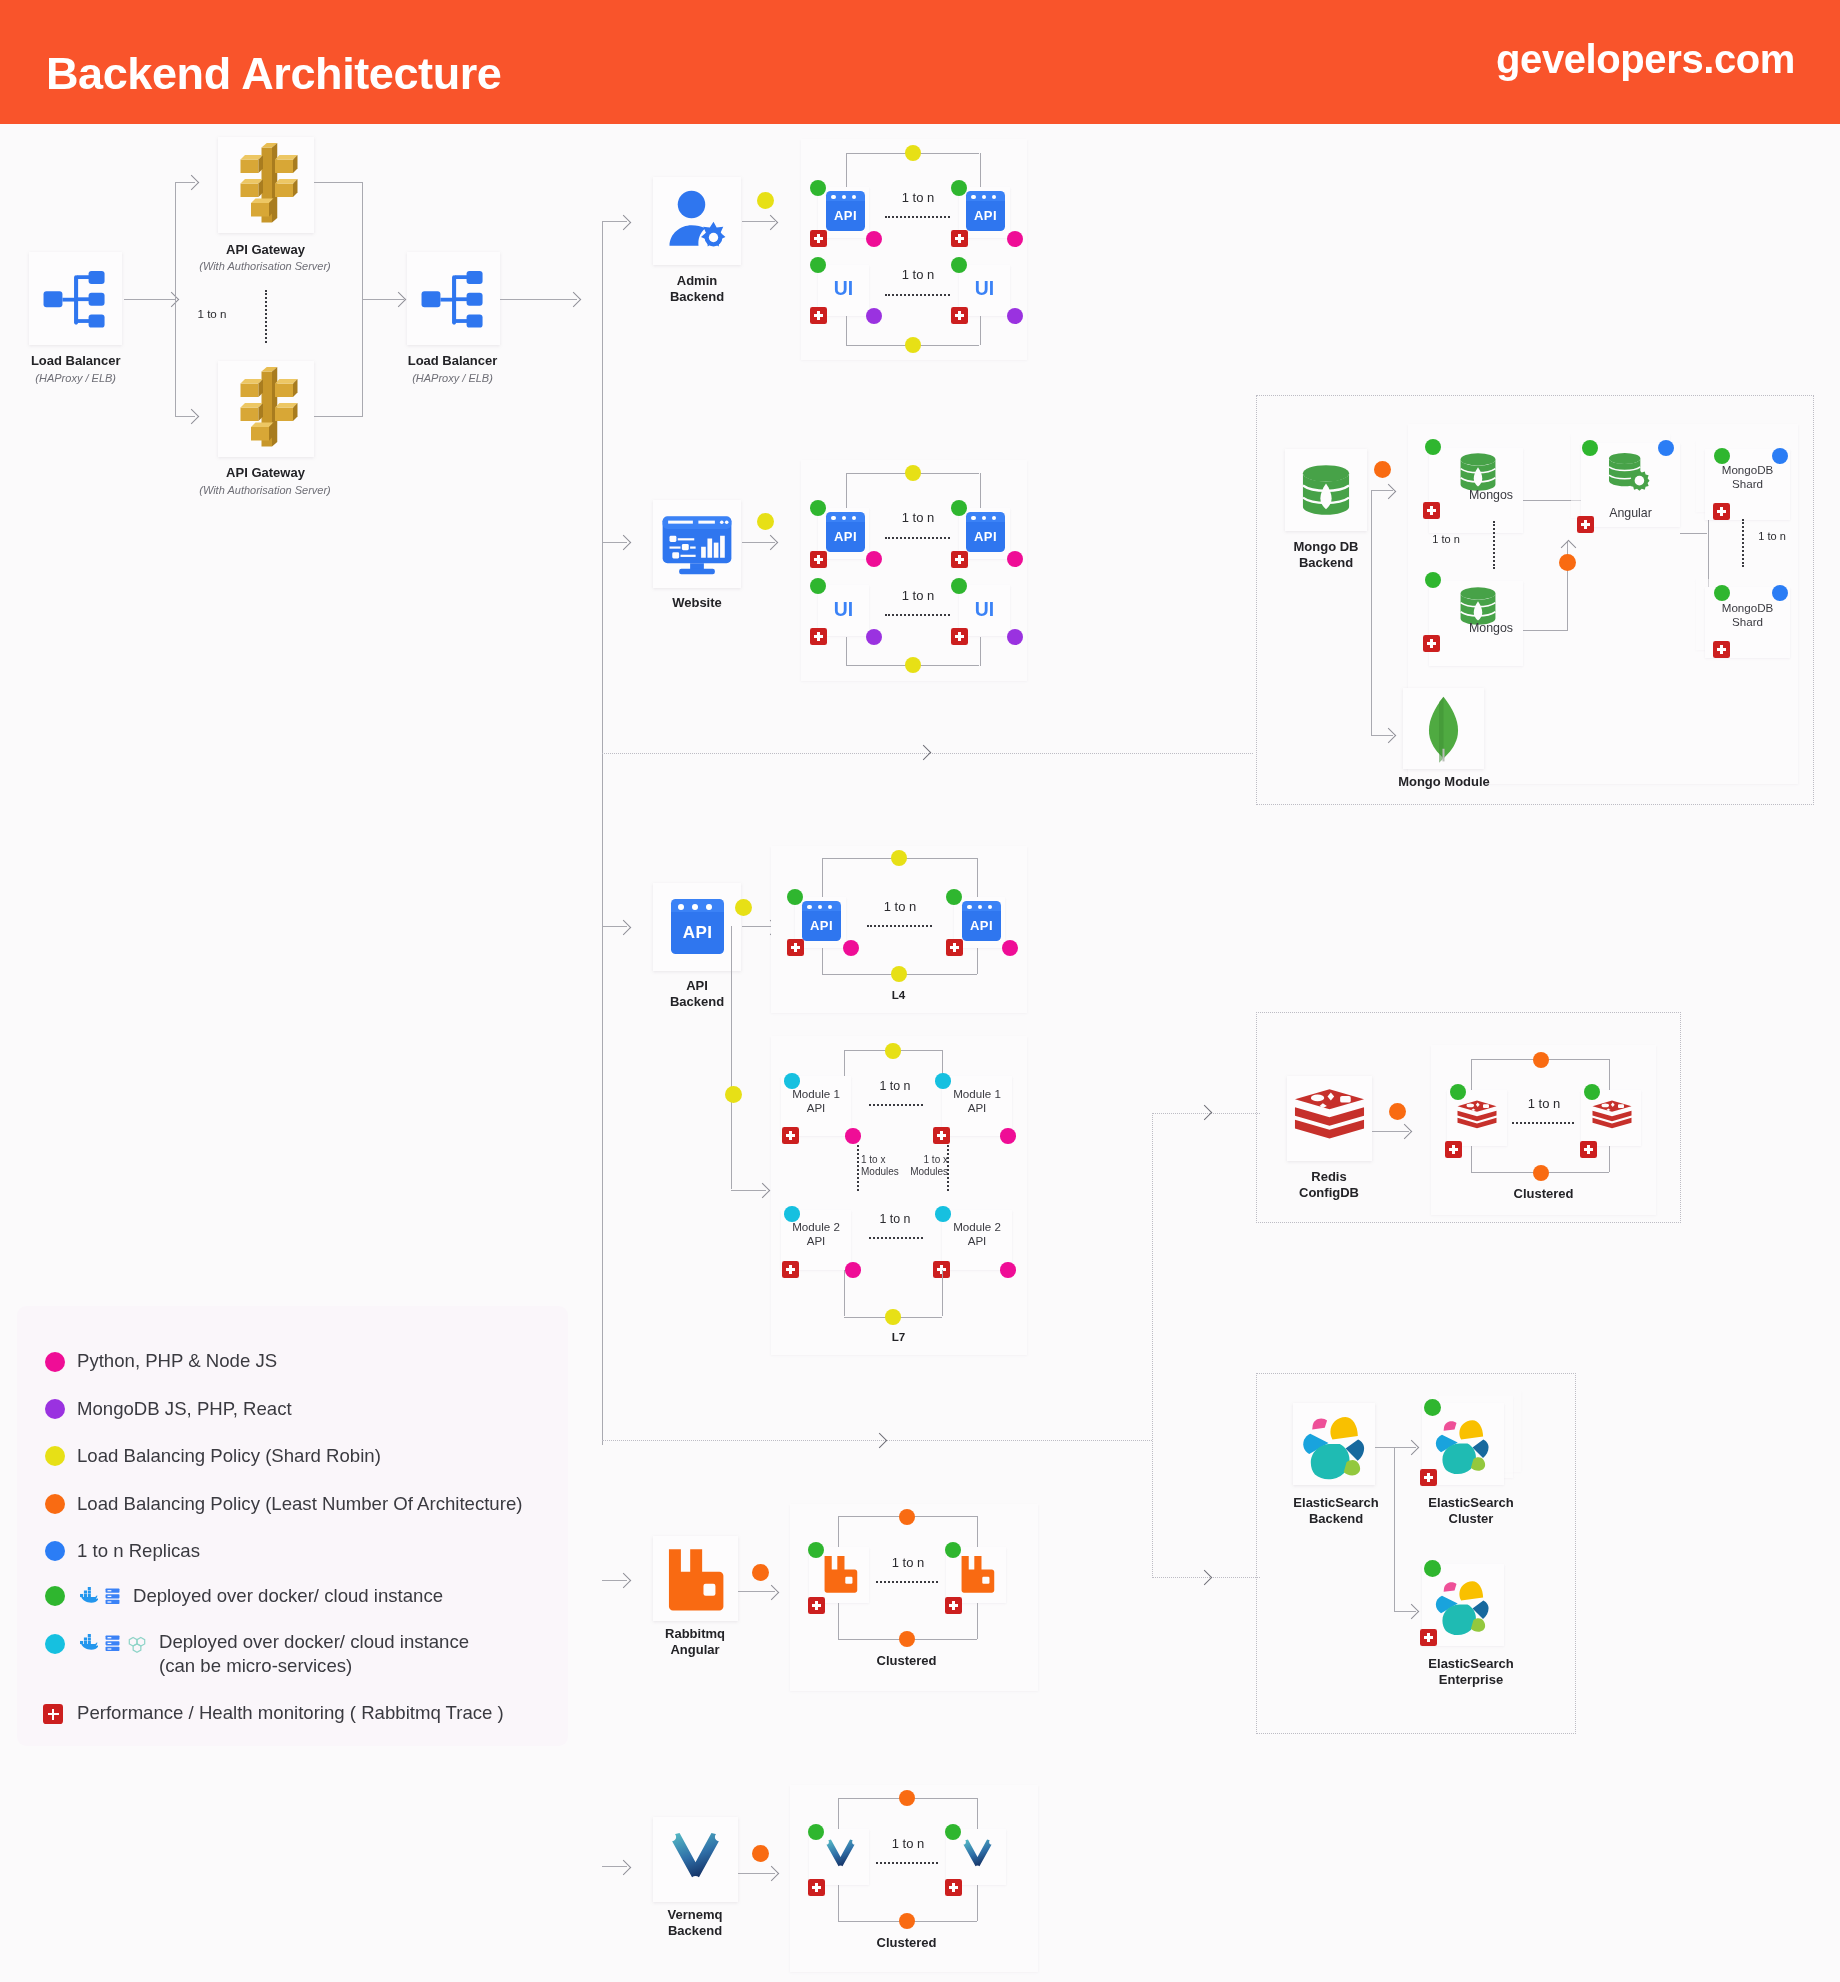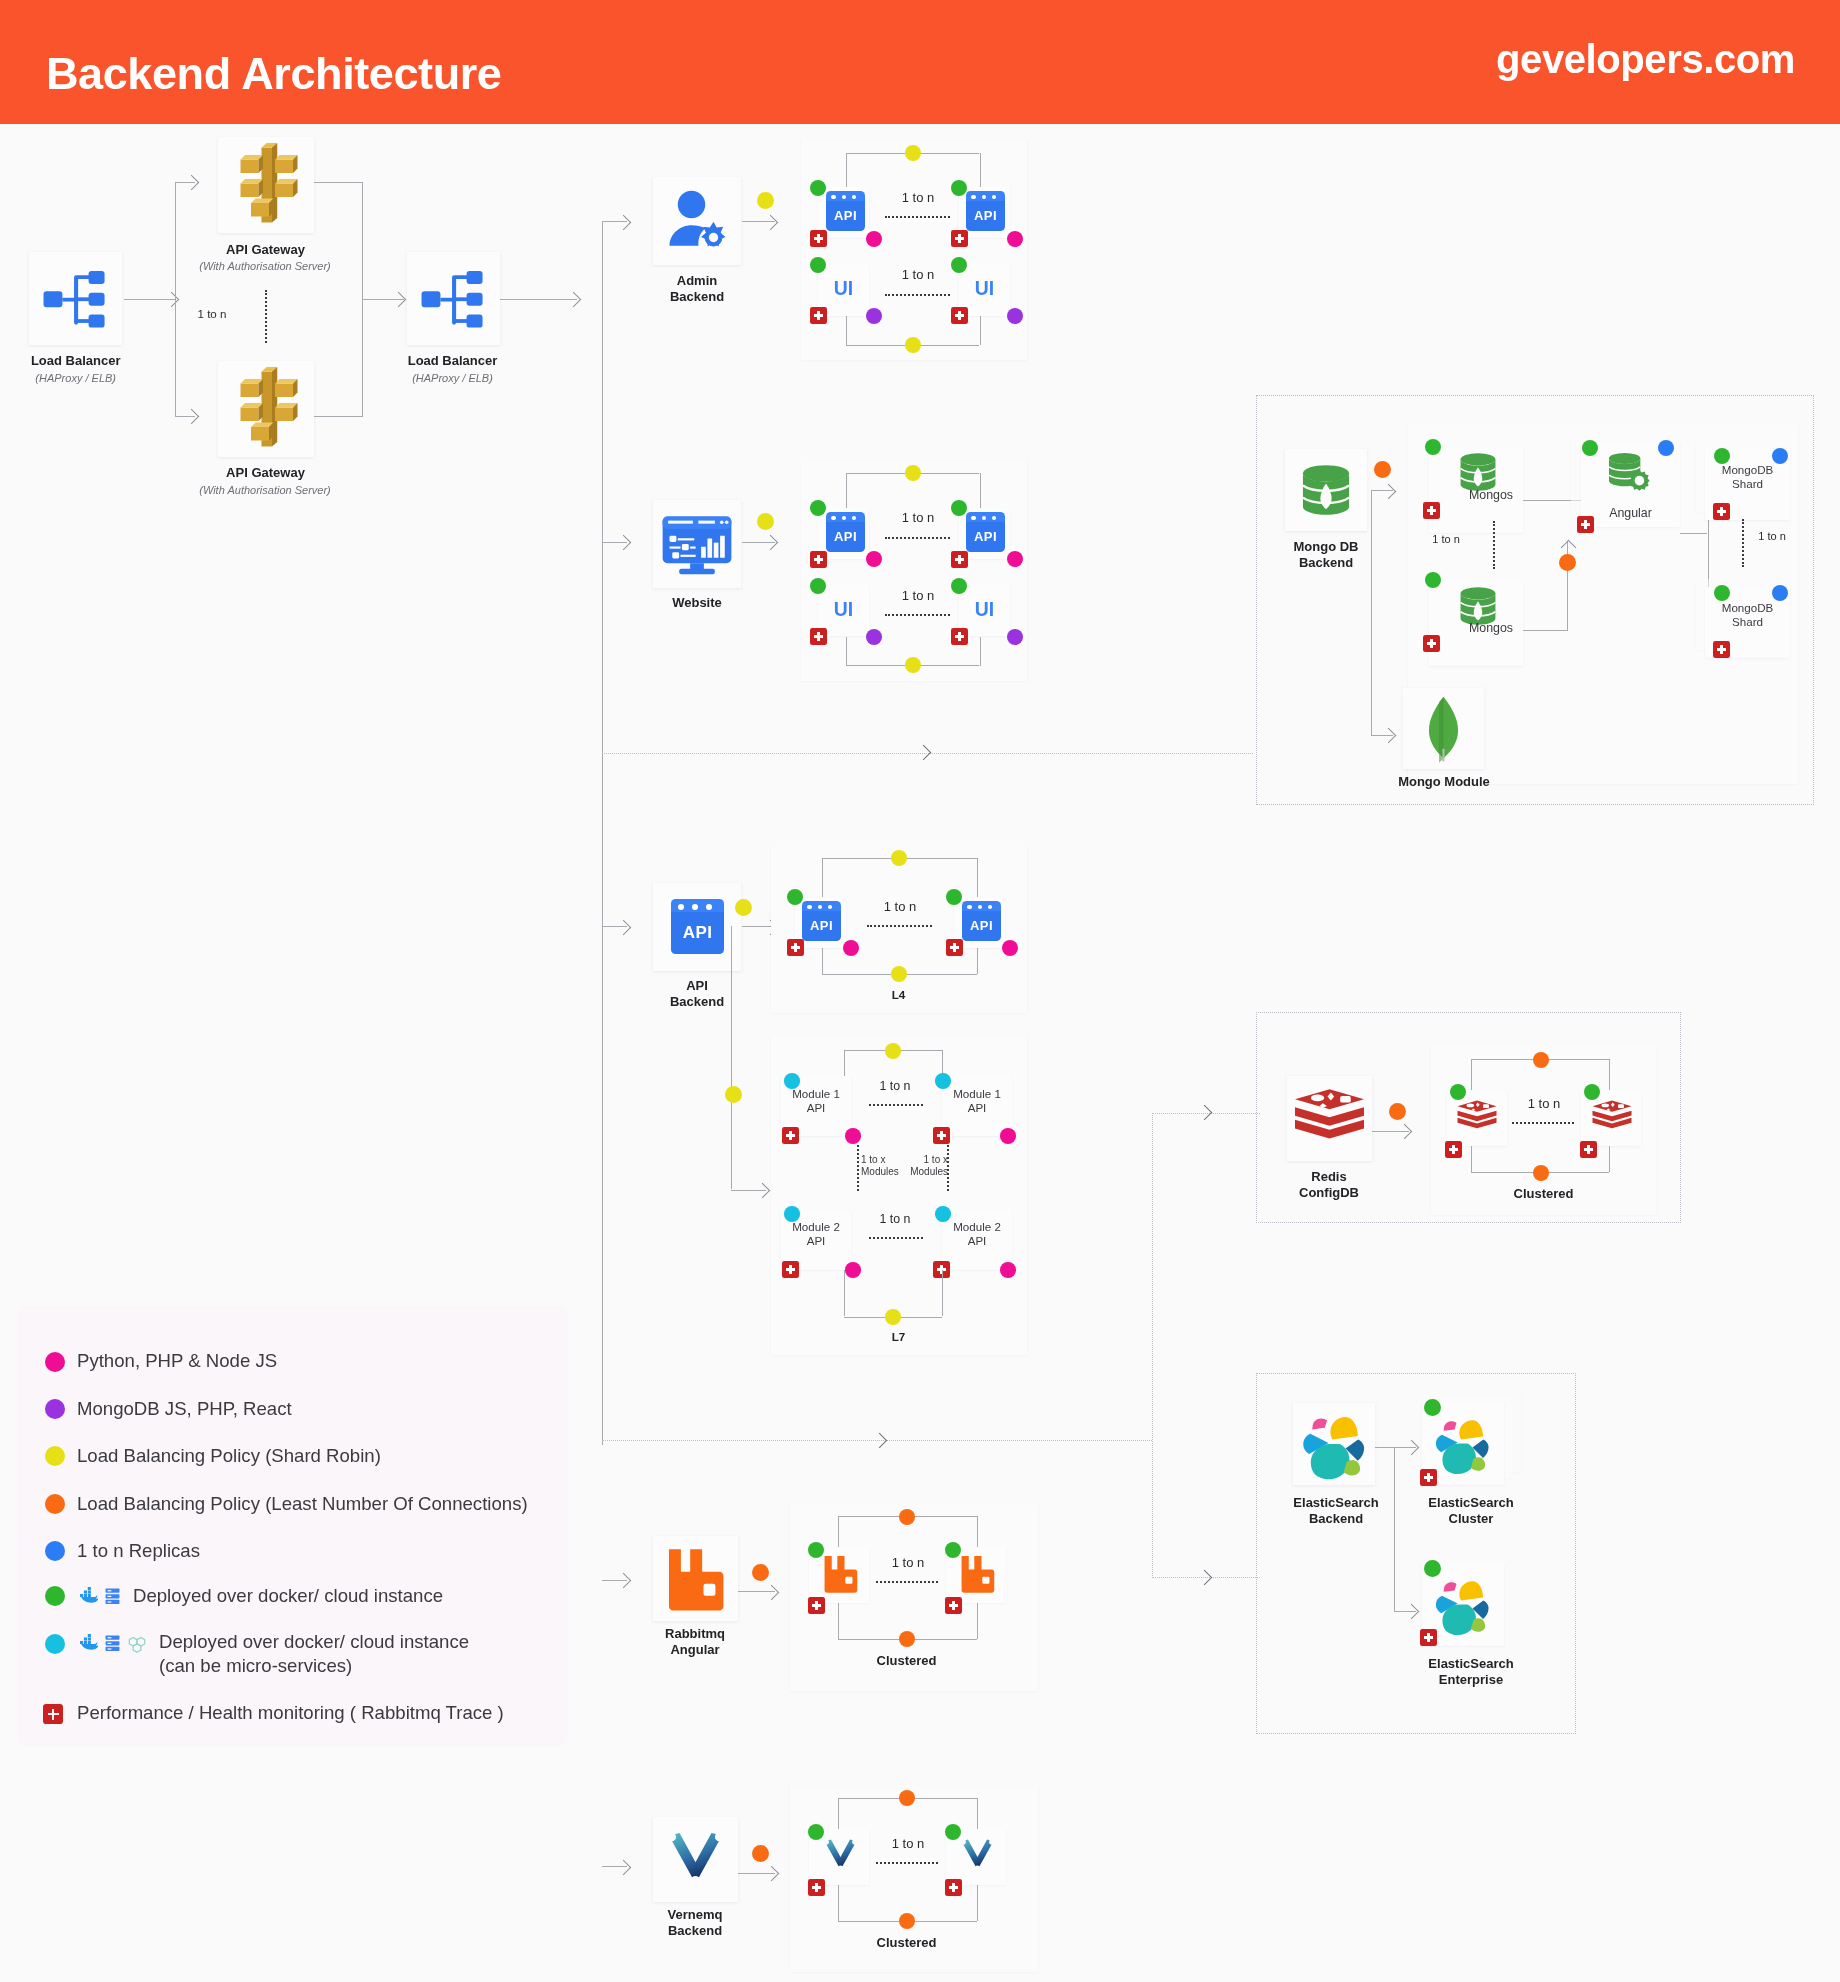--- a/index.html
+++ b/index.html
@@ -959,21 +959,21 @@
     <div class="lg-dot" style="left:28px;top:46px;background:#ef0d96;"></div>
     <div class="lg-txt" style="left:60px;top:43px;">Python, PHP &amp; Node JS</div>
 
     <div class="lg-dot" style="left:28px;top:93px;background:#9a32e0;"></div>
     <div class="lg-txt" style="left:60px;top:91px;">MongoDB JS, PHP, React</div>
 
     <div class="lg-dot" style="left:28px;top:140px;background:#e7e016;"></div>
     <div class="lg-txt" style="left:60px;top:138px;">Load Balancing Policy (Shard Robin)</div>
 
     <div class="lg-dot" style="left:28px;top:188px;background:#f96b12;"></div>
-    <div class="lg-txt" style="left:60px;top:186px;">Load Balancing Policy (Least Number Of Connections)</div>
+    <div class="lg-txt" style="left:60px;top:186px;">Load Balancing Policy (Least Number Of Architecture)</div>
 
     <div class="lg-dot" style="left:28px;top:235px;background:#2b7df5;"></div>
     <div class="lg-txt" style="left:60px;top:233px;">1 to n Replicas</div>
 
     <div class="lg-dot" style="left:28px;top:280px;background:#2fb62f;"></div>
     <svg width="22" height="18.6" viewBox="0 0 28 24" style="position:absolute;left:59px;top:281px;">
       <g fill="#2396ed">
         <rect x="5" y="9" width="4" height="4"></rect>
           <rect x="10" y="9" width="4" height="4"></rect>
         <rect x="15" y="9" width="4" height="4"></rect>

